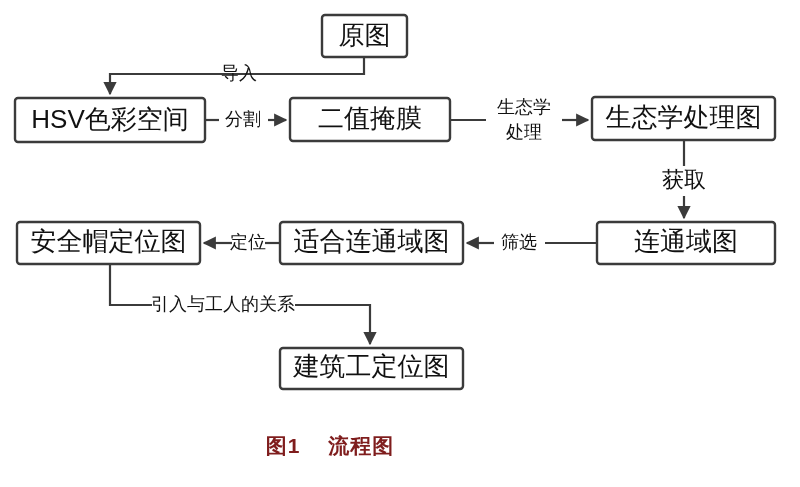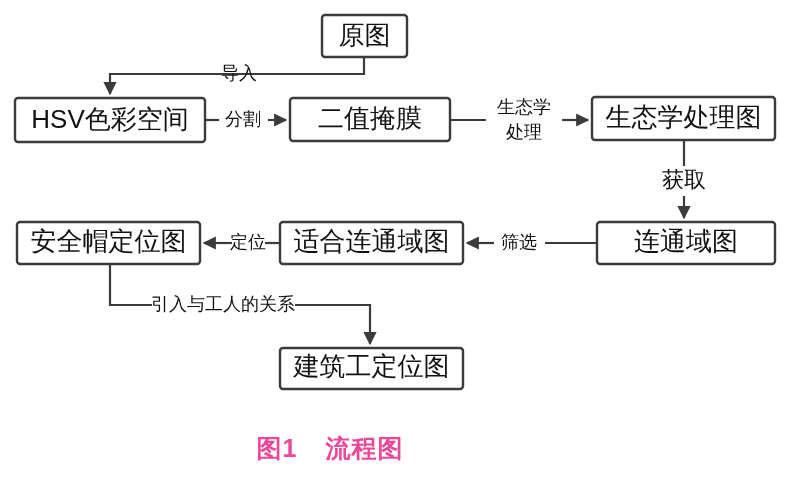--- a/index.html
+++ b/index.html
@@ -51,23 +51,23 @@
   .edge-label.big {
     font-size: 22px;
   }
   .caption {
     position: absolute;
     left: 0;
     top: 432px;
     width: 660px;
     text-align: center;
     font-family: "Liberation Sans", "DejaVu Sans", sans-serif;
-    font-size: 25px;
+    font-size: 21px;
     font-weight: bold;
-    color: #ec4899;
+    color: #7f1d1d;
     letter-spacing: 1px;
   }
   .caption .cap-gap {
     display: inline-block;
     width: 28px;
   }
 </style>
 </head>
 <body>
 

